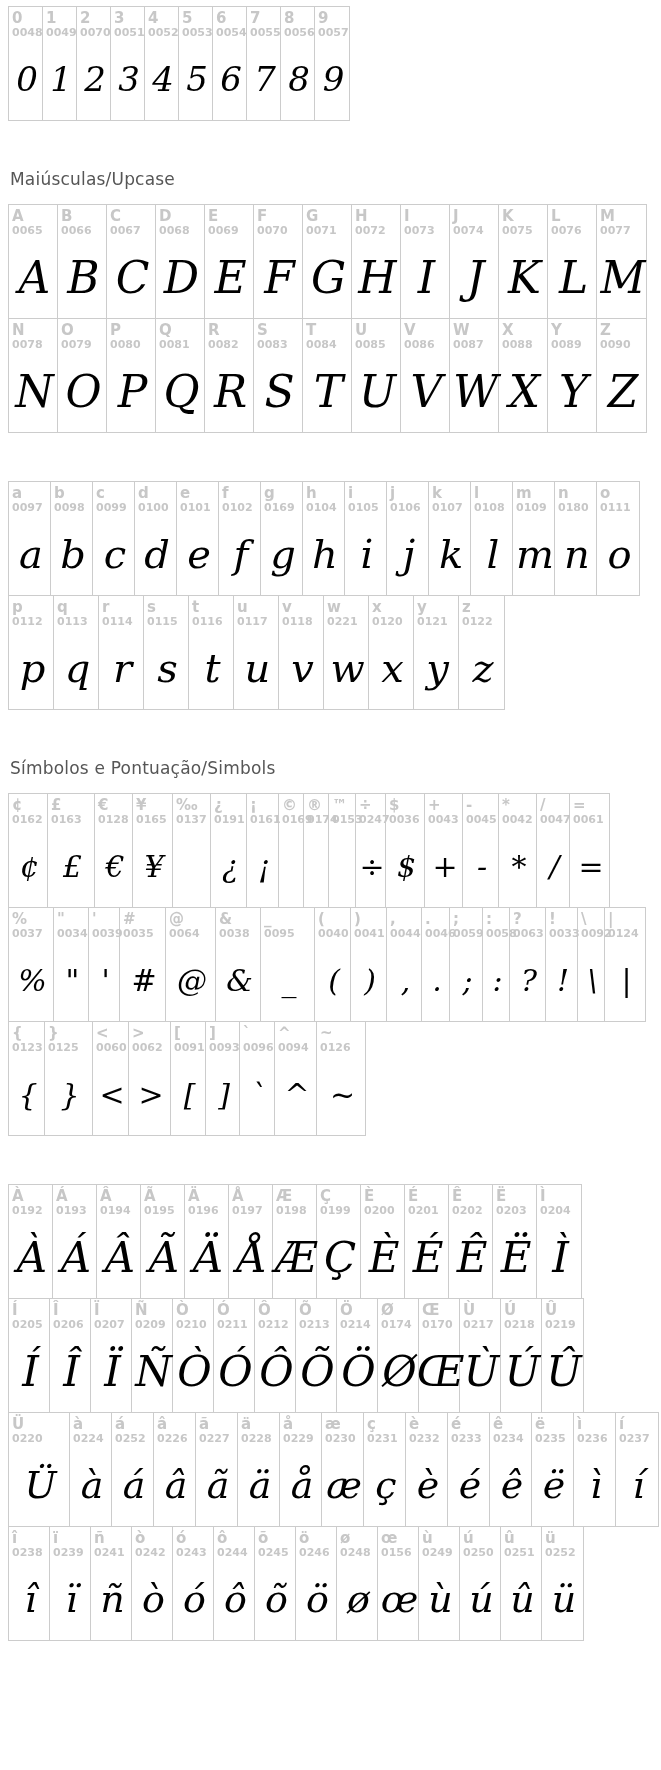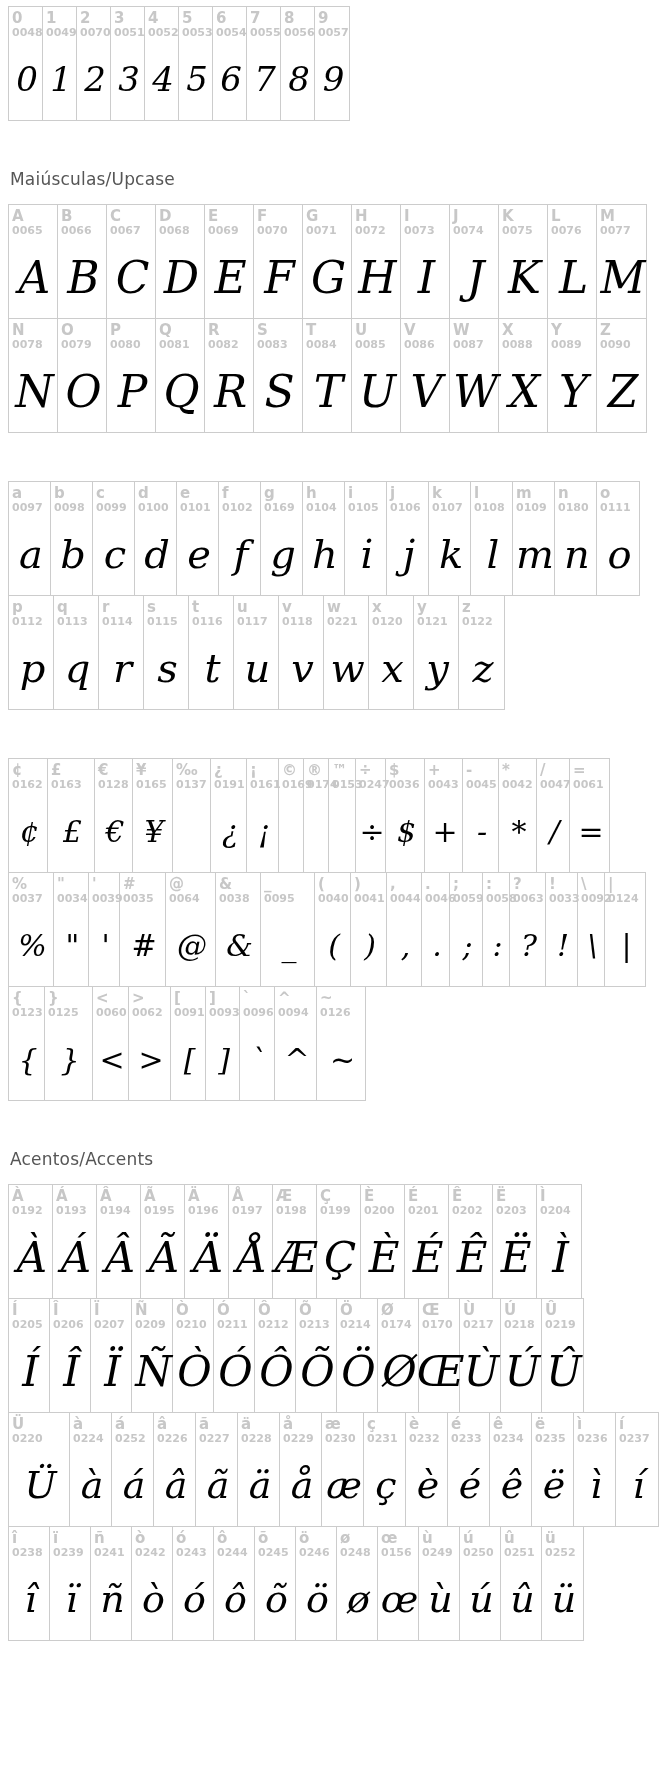--- a/index.html
+++ b/index.html
@@ -401,20 +401,21 @@
             <span class="cell-glyph">y</span>
           </div>
           <div class="char-cell" style="width: 45px;">
             <span class="cell-char">z</span>
             <span class="cell-code">0122</span>
             <span class="cell-glyph">z</span>
           </div>
         </div>
       </section>
       <section class="section sec3">
+        <h2 class="section-title">Símbolos e Pontuação/Simbols</h2>
         <div class="glyph-row row0">
           <div class="char-cell" style="width: 39px;">
             <span class="cell-char">¢</span>
             <span class="cell-code">0162</span>
             <span class="cell-glyph">¢</span>
           </div>
           <div class="char-cell" style="width: 47px;">
             <span class="cell-char">£</span>
             <span class="cell-code">0163</span>
             <span class="cell-glyph">£</span>
@@ -624,21 +625,20 @@
             <span class="cell-glyph">^</span>
           </div>
           <div class="char-cell" style="width: 48px;">
             <span class="cell-char">~</span>
             <span class="cell-code">0126</span>
             <span class="cell-glyph">~</span>
           </div>
         </div>
       </section>
       <section class="section sec4">
-        <h2 class="section-title">Acentos/Accents</h2>
         <div class="glyph-row row0">
           <div class="char-cell" style="width: 44px;">
             <span class="cell-char">À</span>
             <span class="cell-code">0192</span>
             <span class="cell-glyph">À</span>
           </div>
           <div class="char-cell" style="width: 44px;">
             <span class="cell-char">Á</span>
             <span class="cell-code">0193</span>
             <span class="cell-glyph">Á</span>

